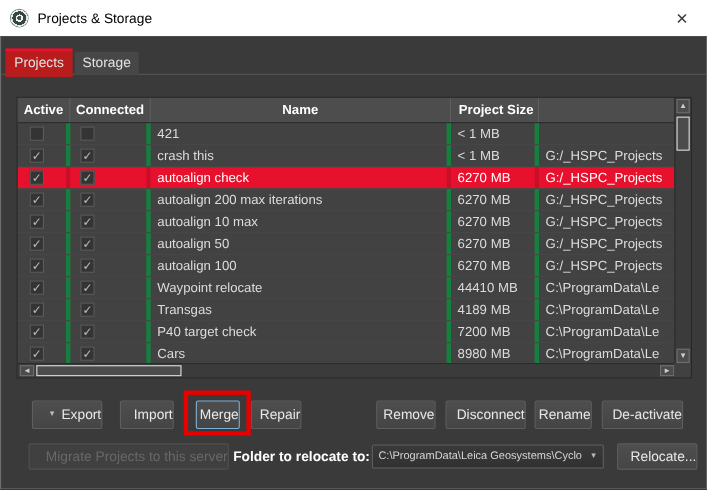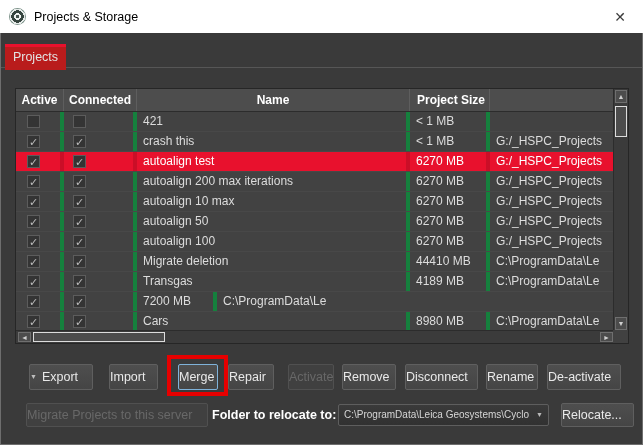--- a/index.html
+++ b/index.html
@@ -79,21 +79,21 @@
   .v-thumb { position:absolute; left:1px; top:17px; width:12px; height:31px; background:#4c4c4c; border:1px solid #dcdcdc; }
   .hscroll .scroll-btn { top:1px; width:13px; height:10px; line-height:9px; }
   .h-left { left:2px; } .h-right { right:2px; }
   .h-thumb { position:absolute; left:17px; top:1px; width:132px; height:10px; background:#4c4c4c; border:1px solid #dcdcdc; }
   .scroll-corner { position:absolute; right:0; bottom:0; width:15px; height:13px; background:#414141; }
   
   .btn {
     position:absolute; top:331px; height:26px;
     background:linear-gradient(#4e4e4e,#454545); border:1px solid #5f5f5f; border-radius:2px;
     color:#e9e9e9; font-size:12.5px; text-align:center; line-height:24px;
-    display:flex; align-items:center; justify-content:flex-start; gap:5px; cursor:default;
+    display:flex; align-items:center; justify-content:flex-end; gap:5px; cursor:default;
   }
   .btn.disabled { color:#686868; background:#404040; border-color:#505050; }
   .btn.focused { border-color:#7fb2d9; }
   .export-arrow { font-size:7px; color:#bdbdbd; }
   .annotation {
     position:absolute; left:166px; top:322px; width:61px; height:41px;
     border:4px solid var(--annot-red,#e60000); z-index:5; pointer-events:none;
   }
   
   .footer-label { position:absolute; left:211px; top:370px; height:24px; line-height:24px; color:#fff; font-size:12.5px; font-weight:bold; }
@@ -115,20 +115,21 @@
     <div class="app-icon"></div>
     <div class="title-text">Projects &amp; Storage</div>
     <div class="close-btn">✕</div>
   </div>
 
   <div class="body">
 
     <div class="tabbar">
       <div class="tab-accent"></div>
       <div class="tab active">Projects</div>
+      <div class="tab inactive">Storage</div>
     </div>
 
     <div class="table">
       <div class="thead">
         <div class="th center col-active">Active</div>
         <div class="th center col-connected">Connected</div>
         <div class="th center col-name">Name</div>
         <div class="th pad col-size">Project Size</div>
         <div class="th col-path"></div>
       </div>
@@ -145,21 +146,21 @@
           <div class="row">
           <div class="cell col-active c-active"><span class="cb"><span class="check" style="visibility: visible;">✓</span></span></div>
           <div class="cell col-connected c-connected"><span class="cb"><span class="check" style="visibility: visible;">✓</span></span></div>
           <div class="cell col-name c-name">crash this</div>
           <div class="cell col-size c-size">&lt; 1 MB</div>
           <div class="cell col-path c-path">G:/_HSPC_Projects</div>
         </div>
           <div class="row selected">
           <div class="cell col-active c-active"><span class="cb"><span class="check" style="visibility: visible;">✓</span></span></div>
           <div class="cell col-connected c-connected"><span class="cb"><span class="check" style="visibility: visible;">✓</span></span></div>
-          <div class="cell col-name c-name">autoalign test</div>
+          <div class="cell col-name c-name">autoalign check</div>
           <div class="cell col-size c-size">6270 MB</div>
           <div class="cell col-path c-path">G:/_HSPC_Projects</div>
         </div>
           <div class="row">
           <div class="cell col-active c-active"><span class="cb"><span class="check" style="visibility: visible;">✓</span></span></div>
           <div class="cell col-connected c-connected"><span class="cb"><span class="check" style="visibility: visible;">✓</span></span></div>
           <div class="cell col-name c-name">autoalign 200 max iterations</div>
           <div class="cell col-size c-size">6270 MB</div>
           <div class="cell col-path c-path">G:/_HSPC_Projects</div>
         </div>
@@ -180,34 +181,35 @@
           <div class="row">
           <div class="cell col-active c-active"><span class="cb"><span class="check" style="visibility: visible;">✓</span></span></div>
           <div class="cell col-connected c-connected"><span class="cb"><span class="check" style="visibility: visible;">✓</span></span></div>
           <div class="cell col-name c-name">autoalign 100</div>
           <div class="cell col-size c-size">6270 MB</div>
           <div class="cell col-path c-path">G:/_HSPC_Projects</div>
         </div>
           <div class="row">
           <div class="cell col-active c-active"><span class="cb"><span class="check" style="visibility: visible;">✓</span></span></div>
           <div class="cell col-connected c-connected"><span class="cb"><span class="check" style="visibility: visible;">✓</span></span></div>
-          <div class="cell col-name c-name">Migrate deletion</div>
+          <div class="cell col-name c-name">Waypoint relocate</div>
           <div class="cell col-size c-size">44410 MB</div>
           <div class="cell col-path c-path">C:\ProgramData\Le</div>
         </div>
           <div class="row">
           <div class="cell col-active c-active"><span class="cb"><span class="check" style="visibility: visible;">✓</span></span></div>
           <div class="cell col-connected c-connected"><span class="cb"><span class="check" style="visibility: visible;">✓</span></span></div>
           <div class="cell col-name c-name">Transgas</div>
           <div class="cell col-size c-size">4189 MB</div>
           <div class="cell col-path c-path">C:\ProgramData\Le</div>
         </div>
           <div class="row">
           <div class="cell col-active c-active"><span class="cb"><span class="check" style="visibility: visible;">✓</span></span></div>
           <div class="cell col-connected c-connected"><span class="cb"><span class="check" style="visibility: visible;">✓</span></span></div>
+          <div class="cell col-name c-name">P40 target check</div>
           <div class="cell col-size c-size">7200 MB</div>
           <div class="cell col-path c-path">C:\ProgramData\Le</div>
         </div>
           <div class="row">
           <div class="cell col-active c-active"><span class="cb"><span class="check" style="visibility: visible;">✓</span></span></div>
           <div class="cell col-connected c-connected"><span class="cb"><span class="check" style="visibility: visible;">✓</span></span></div>
           <div class="cell col-name c-name">Cars</div>
           <div class="cell col-size c-size">8980 MB</div>
           <div class="cell col-path c-path">C:\ProgramData\Le</div>
         </div>
@@ -227,21 +229,20 @@
     </div>
 
     <div class="btn" style="left:28px;width:64px;">
       <span class="export-arrow">▼</span>
       <span>Export</span>
     </div>
     <div class="btn" style="left:108px;width:49px;">Import</div>
     <div class="annotation"></div>
     <div class="btn focused" style="left:177px;width:40px;">Merge</div>
     <div class="btn" style="left:227px;width:46px;">Repair</div>
-    <div class="btn disabled" style="left:287px;width:46px;">Activate</div>
     <div class="btn" style="left:341px;width:54px;">Remove</div>
     <div class="btn" style="left:404px;width:73px;">Disconnect</div>
     <div class="btn" style="left:485px;width:52px;">Rename</div>
     <div class="btn" style="left:546px;width:74px;">De-activate</div>
 
     <div class="btn disabled" style="left:25px;top:370px;width:182px;height:24px;font-size:12.5px;">Migrate Projects to this server</div>
     <div class="footer-label">Folder to relocate to:</div>
     <div class="combo">
       <span class="combo-text">C:\ProgramData\Leica Geosystems\Cyclo</span>
       <span class="combo-arrow">▼</span>

